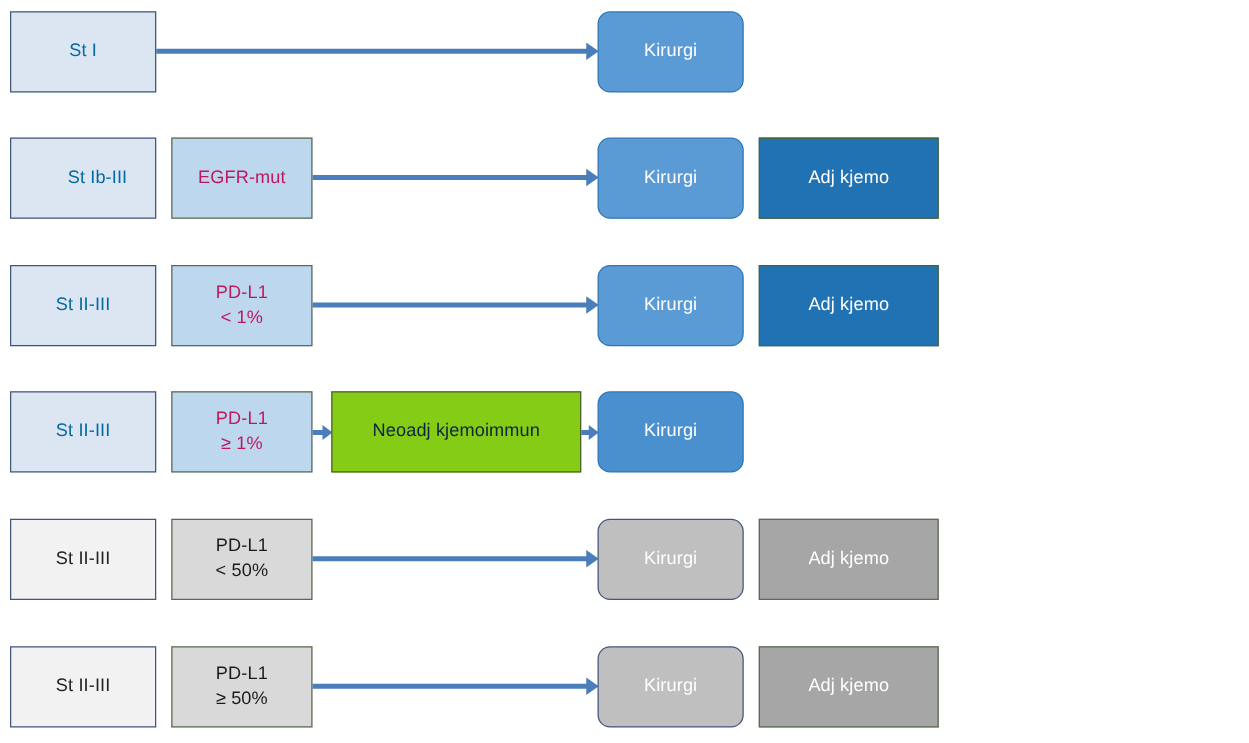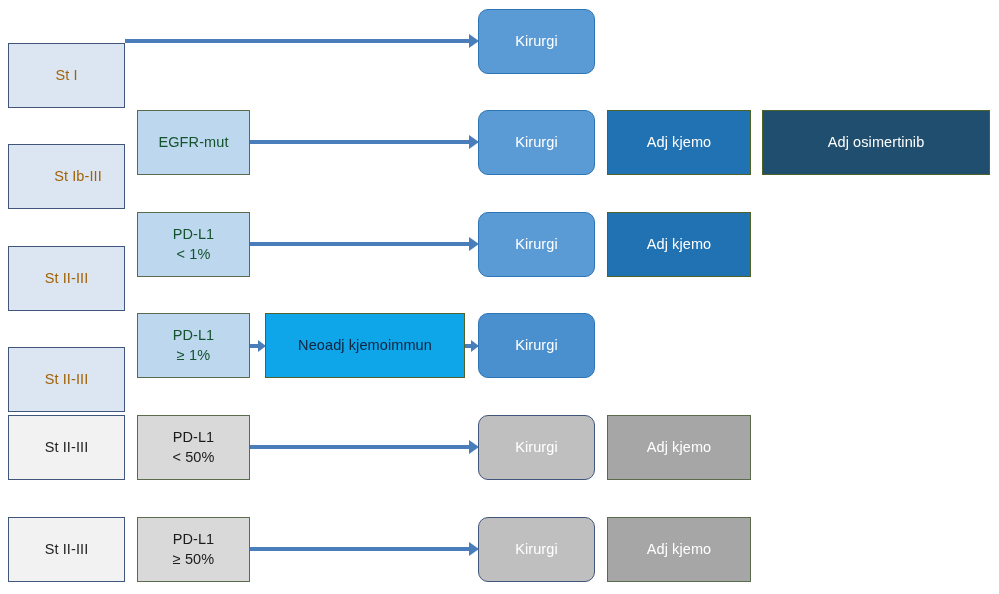--- a/index.html
+++ b/index.html
@@ -29,40 +29,39 @@
     line-height: 1.35;
     letter-spacing: 0.1px;
     white-space: pre-line;
     border-style: solid;
     border-width: 1px;
   }
   
   .fill-stage-blue {
     background: #dce6f2;
     border-color: #41567b;
-    color: #a16207;
-    margin-top: 34px;
+    color: #0369a1;
   }
   .fill-stage-gray {
     background: #f2f2f2;
     border-color: #41567b;
     color: #222222;
   }
   .fill-marker-blue {
     background: #bdd7ee;
     border-color: #5a6b4e;
-    color: #14532d;
+    color: #be185d;
   }
   .fill-marker-gray {
     background: #d9d9d9;
     border-color: #5a6b4e;
     color: #1b1b1b;
   }
   .fill-neoadj {
-    background: #0ea5e9;
+    background: #84cc16;
     border-color: #4f6228;
     color: #10243e;
   }
   .fill-surgery-blue {
     background: #5b9bd5;
     border-color: #2e75b6;
     color: #ffffff;
     border-radius: 10px;
   }
   .fill-surgery-blue-strong {
@@ -132,21 +131,20 @@
   </div>
   <div class="node fill-surgery-blue" style="left:478px; top:9px; width:117px; height:65px;">Kirurgi</div>
 
   <div class="node fill-stage-blue" style="left:8px; top:110px; width:117px; height:65px;padding-left:23px;">St Ib-III</div>
   <div class="node fill-marker-blue" style="left:137px; top:110px; width:113px; height:65px;">EGFR-mut</div>
   <div class="arrow" style="left:250px; top:140px; width:220px;">
     <span class="head"></span>
   </div>
   <div class="node fill-surgery-blue" style="left:478px; top:110px; width:117px; height:65px;">Kirurgi</div>
   <div class="node fill-adj-blue" style="left:607px; top:110px; width:144px; height:65px;">Adj kjemo</div>
-  <div class="node fill-target-darkblue" style="left:762px; top:110px; width:228px; height:65px;">Adj osimertinib</div>
 
   <div class="node fill-stage-blue" style="left:8px; top:212px; width:117px; height:65px;">St II-III</div>
   <div class="node fill-marker-blue" style="left:137px; top:212px; width:113px; height:65px;">PD-L1
 &lt; 1%</div>
   <div class="arrow" style="left:250px; top:242px; width:220px;">
     <span class="head"></span>
   </div>
   <div class="node fill-surgery-blue" style="left:478px; top:212px; width:117px; height:65px;">Kirurgi</div>
   <div class="node fill-adj-blue" style="left:607px; top:212px; width:144px; height:65px;">Adj kjemo</div>
 

